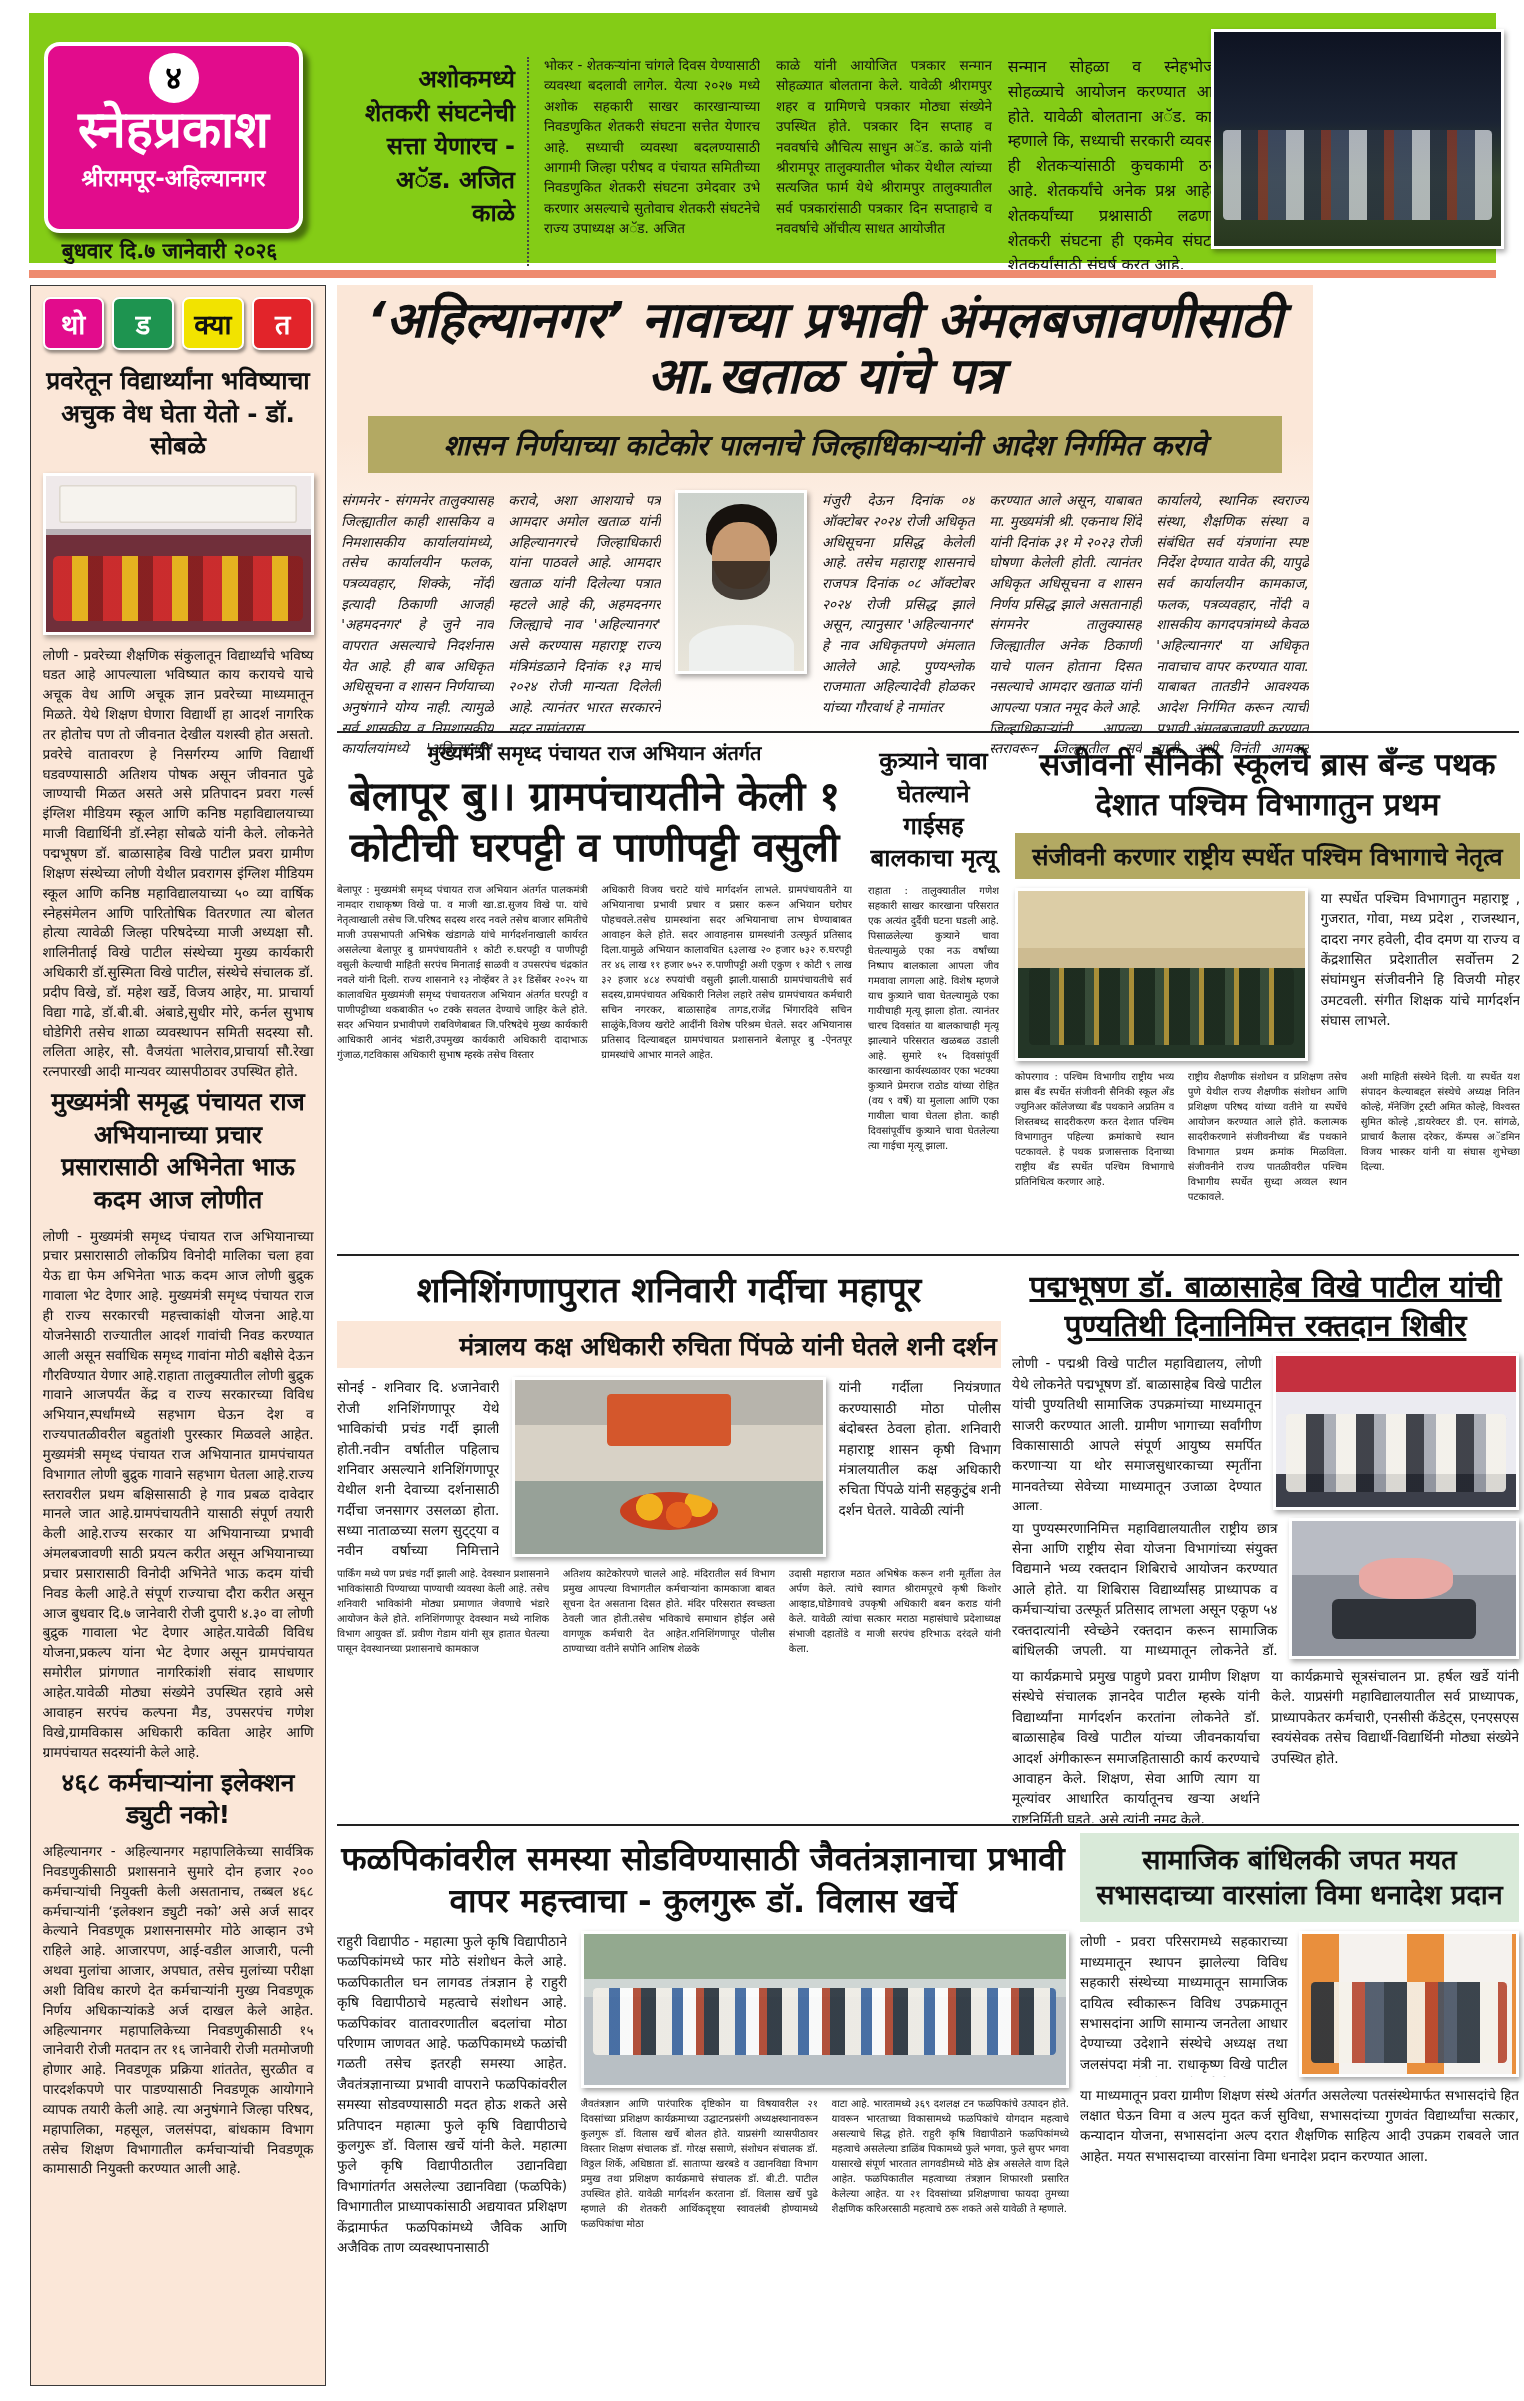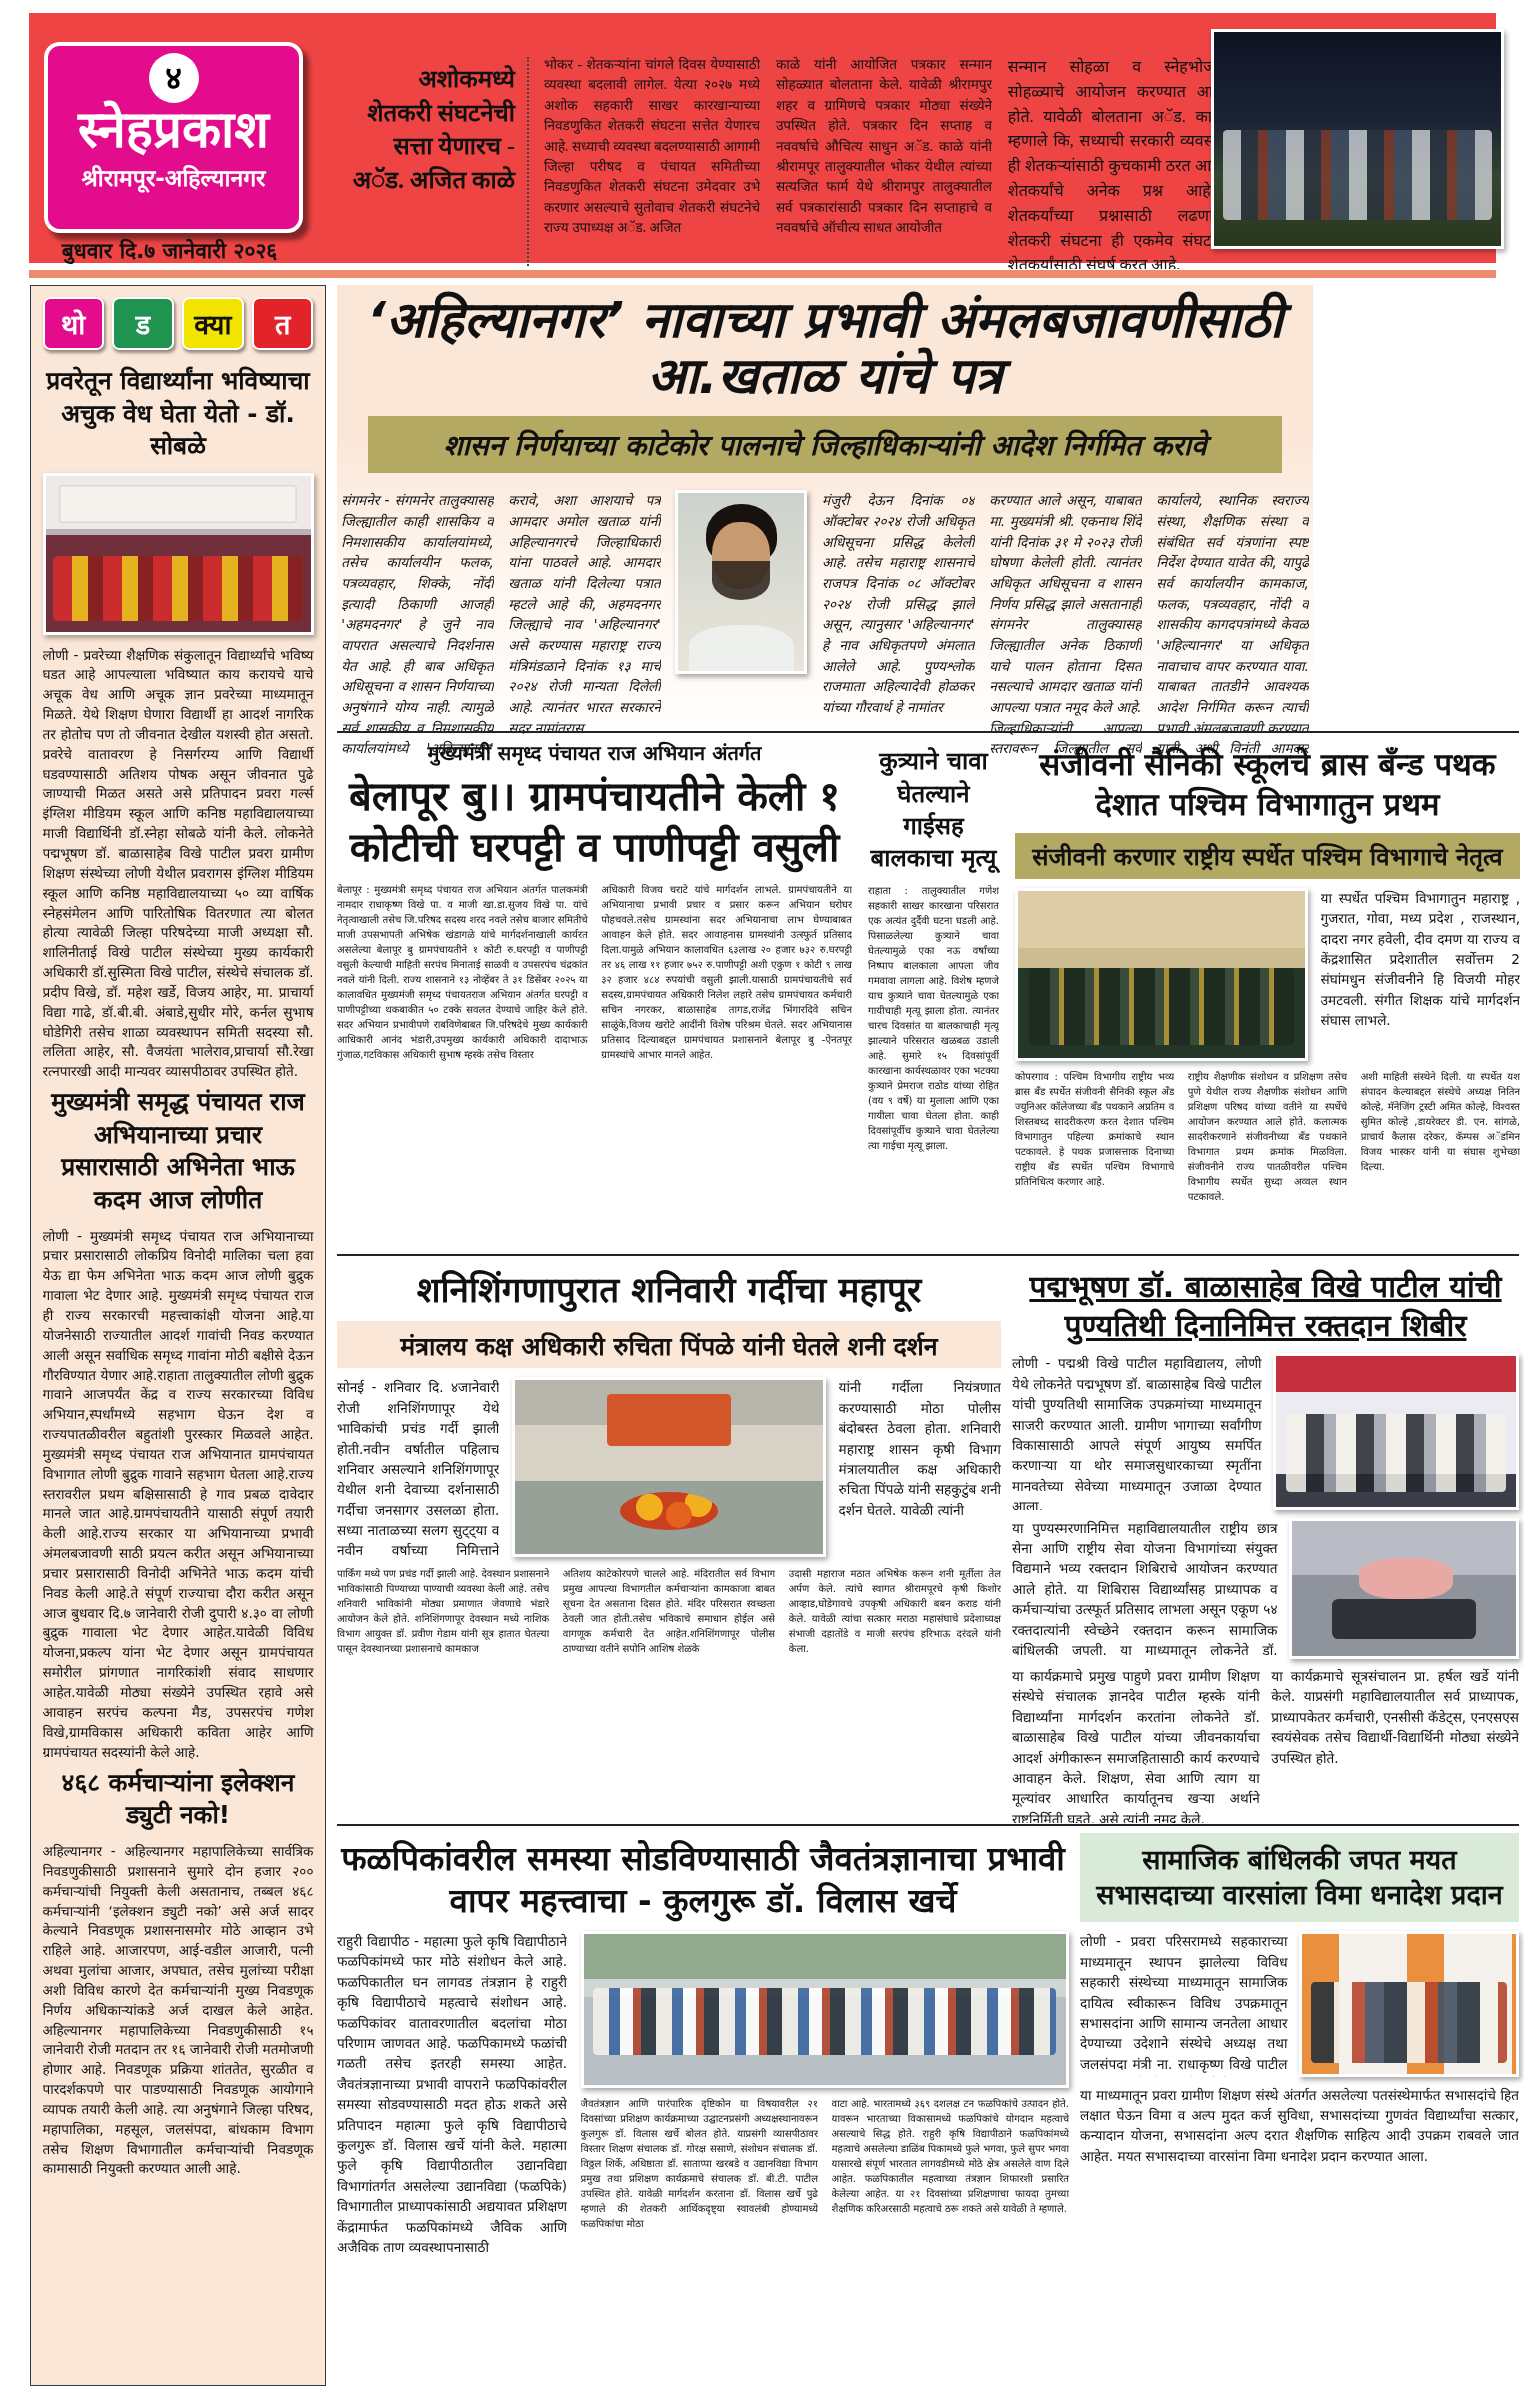--- a/index.html
+++ b/index.html
@@ -1,19 +1,19 @@
 <!DOCTYPE html>
 <html style="font-size:8.4px"><head>
 <meta charset="utf-8">
 <style>
   html,body{margin:0;padding:0;background:#e8e8e8;}
   #page{position:relative;width:1525px;height:2401px;background:#ffffff;
         font-family:"DejaVu Sans",sans-serif;color:#111;overflow:hidden;}
   
-  .top-strip{position:absolute;left:29px;top:13px;width:1467px;height:250px;background:#ef4444;font-family:Liberation Serif, serif;}
+  .top-strip{position:absolute;left:29px;top:13px;width:1467px;height:250px;background:#84cc16;}
   .salmon-bar{position:absolute;left:29px;top:270px;width:1467px;height:8.4px;background:#ee8a6e;}
   .masthead{position:absolute;left:44px;top:42px;width:251px;height:183px;background:#e20c8c;
             border:4.2px solid #fff;border-radius:15.7px;box-shadow:5.2px 6.3px 5.2px rgba(0,0,0,.45);
             text-align:center;}
   .mast-circle{width:50px;height:50px;background:#fff;border-radius:50%;margin:7.3px auto 0;
                font-size:32px;font-weight:bold;line-height:50px;color:#000;}
   .mast-title{color:#fff;font-size:51px;font-weight:bold;line-height:1.02;margin-top:1px;}
   .mast-sub{color:#fff;font-size:23px;font-weight:bold;margin-top:4.2px;}
   .date-line{position:absolute;left:44px;top:236px;width:251px;text-align:center;
              font-size:21px;font-weight:bold;}
@@ -94,21 +94,21 @@
   #dog .col{height:398px;}
   #sanj{position:absolute;left:1015px;top:740px;width:505px;}
   #sanj .art-head{font-size:31px;}
   .olive-bar{background:#b3a963;font-size:24px;font-weight:bold;text-align:center;padding:6.3px 4.2px;margin-bottom:9.4px;}
   .sanj-row{display:flex;gap:12.6px;margin-bottom:8.4px;}
   .sanj-photo{flex:0 0 293px;height:173px;}
   #sanj .side-col{flex:1;font-size:13.6px;line-height:1.5;text-align:justify;overflow:hidden;height:173px;}
   #sanj .cols{height:173px;}
   #shani{position:absolute;left:337px;top:1263px;width:664px;}
   #shani .art-head{font-size:35px;}
-  .peach-bar{background:#fbe7d8;font-size:25px;font-weight:bold;text-align:center;padding:6.3px 4.2px;margin-bottom:9.4px;}
+  .peach-bar{background:#fbe7d8;font-size:25px;font-weight:bold;text-align:right;padding:6.3px 4.2px;margin-bottom:9.4px;}
   .shani-row{display:flex;gap:12.6px;margin-bottom:8.4px;}
   .shani-photo{flex:0 0 314px;height:180px;}
   #shani .narrow{flex:1;font-size:13.6px;line-height:1.5;text-align:justify;overflow:hidden;height:180px;}
   #shani .cols{height:262px;}
   #blood{position:absolute;left:1012px;top:1263px;width:507px;}
   #blood .art-head{font-size:30px;text-decoration:underline;}
   .blood-row{display:flex;gap:11.5px;margin-bottom:7.3px;}
   .blood-photo1{flex:0 0 246px;height:157px;}
   .blood-photo2{flex:0 0 230px;height:141px;}
   #blood .bcol{flex:1;font-size:13.6px;line-height:1.5;text-align:justify;overflow:hidden;}

